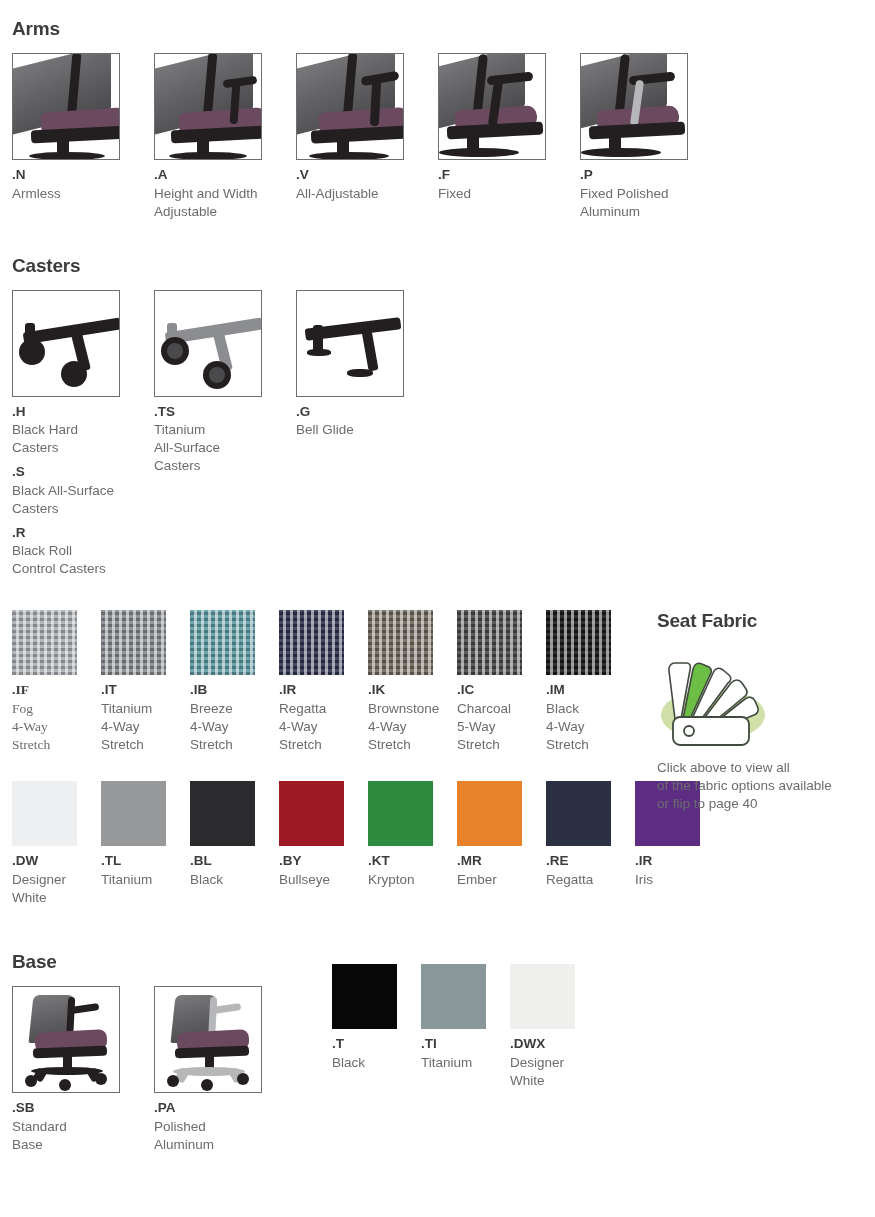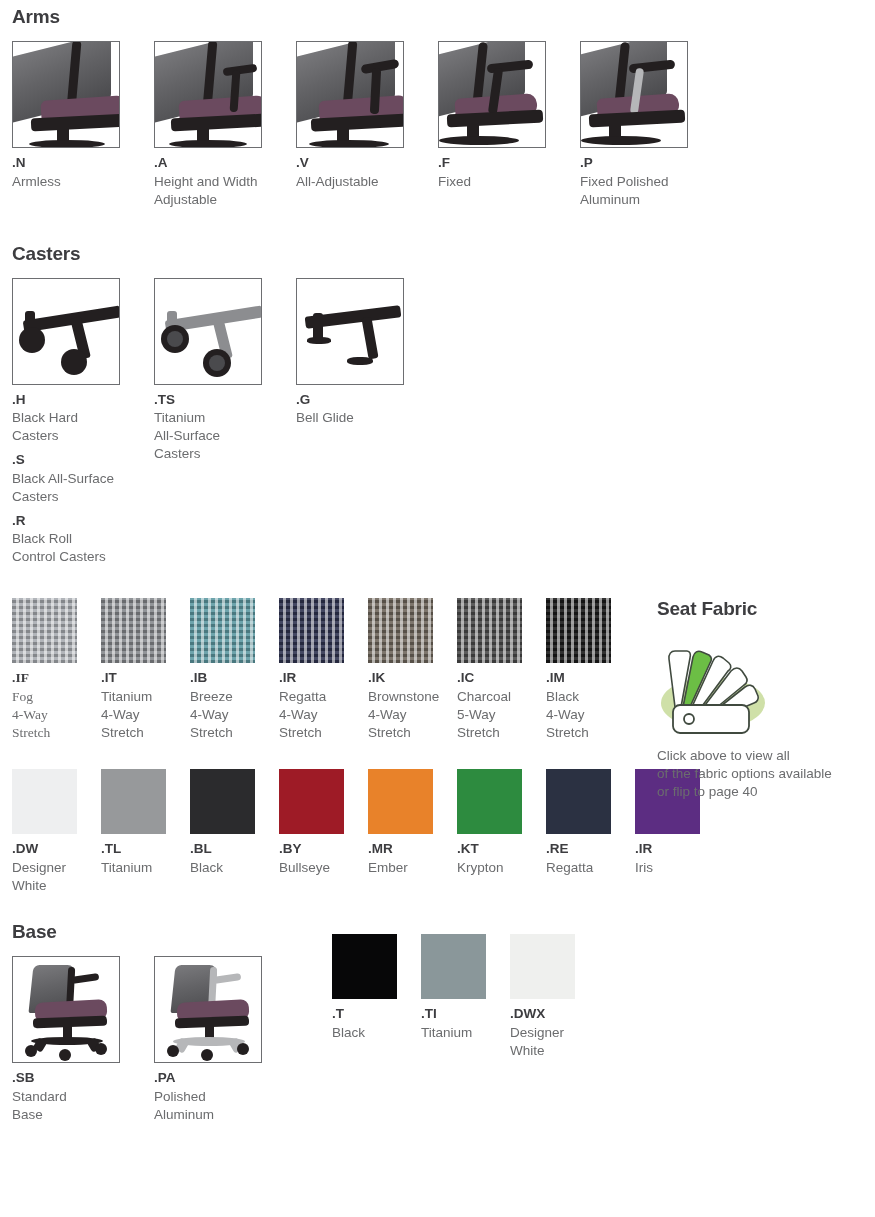--- a/index.html
+++ b/index.html
@@ -109,21 +109,21 @@
     white-space: pre-line;
   }
 
   .fan-icon { width: 112px; height: 104px; display: block; }
 </style>
 </head>
 <body>
 
 <div class="page">
 
-  <div class="section" style="padding-top:6px;">
+  <div class="section" style="padding-top:18px;">
     <h2 class="section-title">Arms</h2>
     <div class="options-row">
 
       <div class="option" style="width:142px;">
         <div class="thumb" style="width:106px;height:105px;">
           <div class="thumb-img">
             <div class="chair-mesh" style="left:-14px;top:4px;width:112px;height:66px;transform:skewY(-14deg);border-radius:4px;"></div>
             <div class="chair-dark" style="left:56px;top:-2px;width:9px;height:82px;border-radius:5px;transform:rotate(5deg);"></div>
             <div class="chair-seat" style="left:28px;top:56px;width:86px;height:22px;border-radius:6px 10px 8px 4px;transform:rotate(-4deg);"></div>
             <div class="chair-dark" style="left:18px;top:74px;width:96px;height:13px;border-radius:4px;transform:rotate(-3deg);"></div>
@@ -390,47 +390,47 @@
         <div class="desc">Black</div>
       </div>
 
       <div class="option" style="width:89px;">
         <div class="swatch" style="background:#9e1b26;"></div>
         <div class="code">.BY</div>
         <div class="desc">Bullseye</div>
       </div>
 
       <div class="option" style="width:89px;">
+        <div class="swatch" style="background:#2d8b3f;"></div>
+        <div class="code">.KT</div>
+        <div class="desc">Krypton</div>
+      </div>
+
+      <div class="option" style="width:89px;">
         <div class="swatch" style="background:#e8822a;"></div>
         <div class="code">.MR</div>
         <div class="desc">Ember</div>
       </div>
 
       <div class="option" style="width:89px;">
-        <div class="swatch" style="background:#2d8b3f;"></div>
-        <div class="code">.KT</div>
-        <div class="desc">Krypton</div>
-      </div>
-
-      <div class="option" style="width:89px;">
         <div class="swatch" style="background:#2b3142;"></div>
         <div class="code">.RE</div>
         <div class="desc">Regatta</div>
       </div>
 
       <div class="option" style="width:89px;">
         <div class="swatch" style="background:#5c2d82;"></div>
         <div class="code">.IR</div>
         <div class="desc">Iris</div>
       </div>
 
     </div>
   </div>
 
-  <div class="section" style="margin-top:26px;position:relative;">
+  <div class="section" style="margin-top:44px;position:relative;">
     <h2 class="section-title">Base</h2>
     <div class="options-row">
 
       <div class="option" style="width:142px;">
         <div class="thumb" style="width:106px;height:105px;">
           <div class="thumb-img">
             <div class="chair-mesh" style="left:18px;top:8px;width:42px;height:48px;border-radius:6px 8px 2px 2px;transform:skewX(-6deg);"></div>
             <div class="chair-dark" style="left:54px;top:10px;width:7px;height:48px;border-radius:4px;transform:rotate(3deg);"></div>
             <div class="chair-dark" style="left:58px;top:18px;width:28px;height:7px;border-radius:4px;transform:rotate(-8deg);"></div>
             <div class="chair-seat" style="left:22px;top:44px;width:72px;height:20px;border-radius:8px;transform:rotate(-3deg);"></div>

